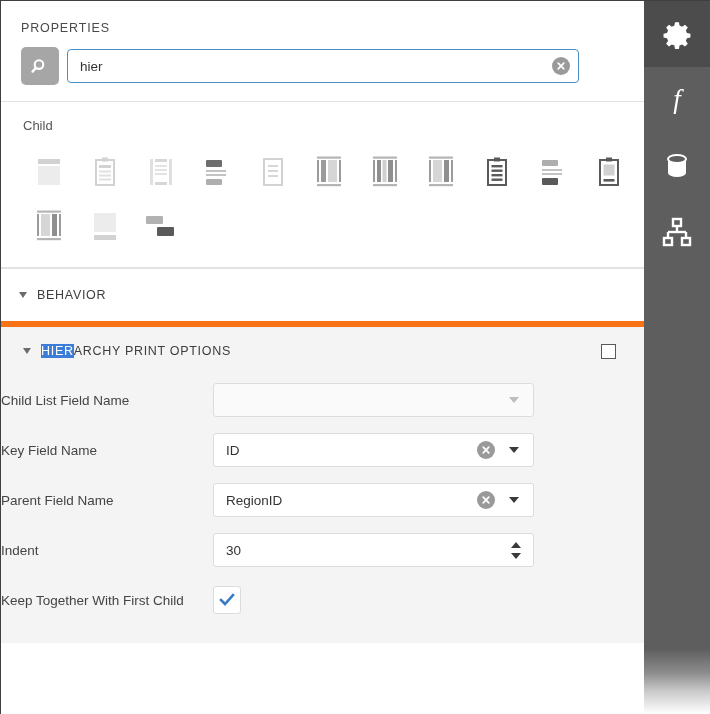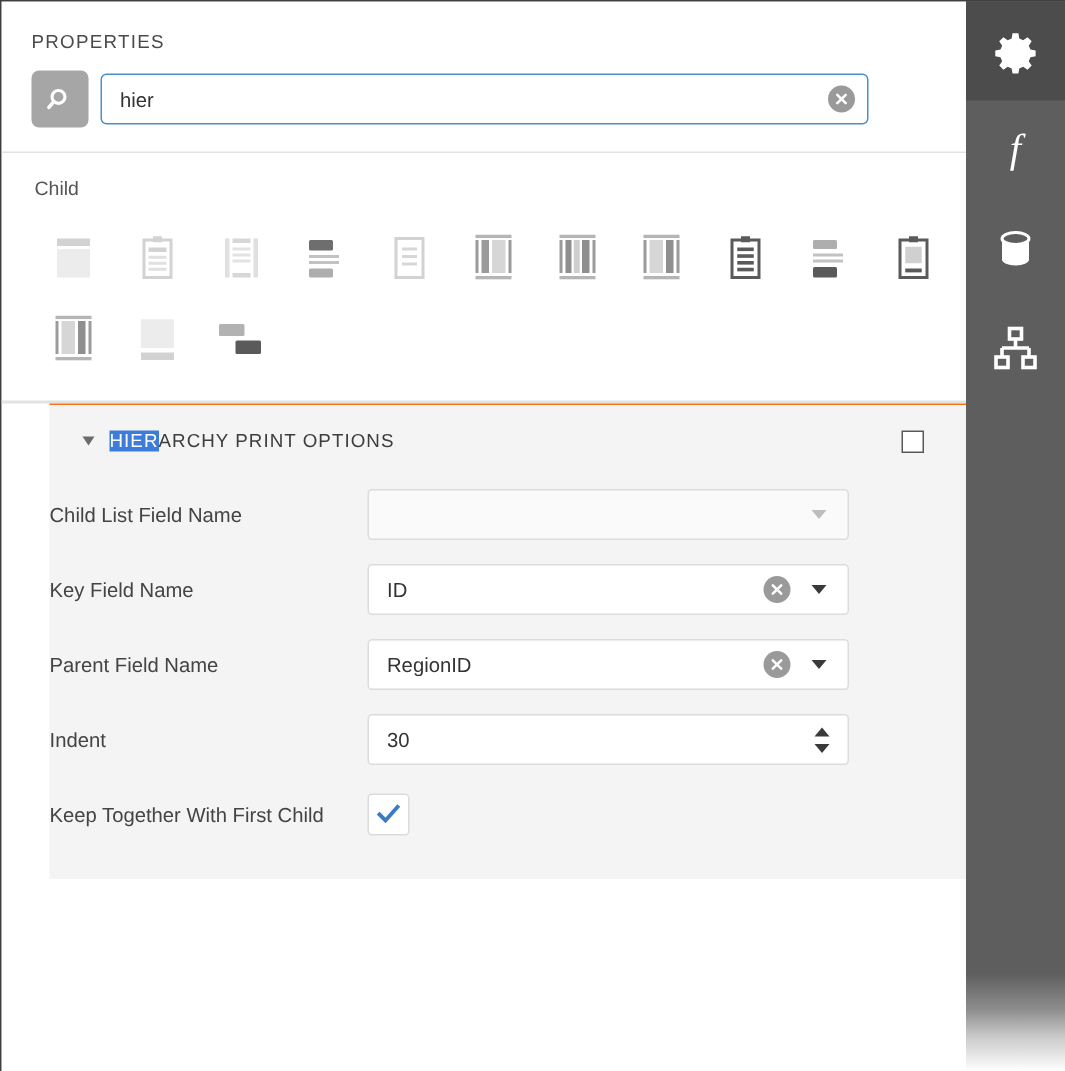--- a/index.html
+++ b/index.html
@@ -11,21 +11,21 @@
     width: 710px;
     height: 714px;
     font-family: "Liberation Sans", sans-serif;
     overflow: hidden;
     position: relative;
   }
   #app {
     position: absolute;
     left: 0; top: 0;
     width: 710px; height: 714px;
-    background: #c2410c;
+    background: #15803d;
     box-sizing: border-box;
     border-top: 1px solid #3f3f3f;
     border-left: 1px solid #3f3f3f;
     display: flex;
     flex-direction: row;
     align-items: flex-end;
   }
   
   .panel {
     width: 643px;
@@ -147,23 +147,22 @@
   }
   .tri-down {
     border-top: 6px solid #6b6b6b;
     border-left: 4.5px solid transparent;
     border-right: 4.5px solid transparent;
   }
 
   
   .subsection {
     background: #f4f4f4;
-    border-top: 1px solid #f97316;
+    border-top: 6px solid #f97316;
     padding-bottom: 18px;
-    margin-left: 32px;
   }
   .sub-header {
     display: flex;
     align-items: center;
     height: 48px;
     padding: 0 28px 0 22px;
     font-size: 12.5px;
     letter-spacing: 0.7px;
     color: #3d3d3d;
     cursor: pointer;
@@ -464,20 +463,24 @@
         </div>
 
       </div>
     </div>
 
     <div class="divider"></div>
 
 
     <div class="divider"></div>
 
+    <div class="sec-header">
+      <span class="tri tri-down"></span>
+      <span>BEHAVIOR</span>
+    </div>
 
     <div class="subsection">
 
       <div class="sub-header">
         <span class="tri tri-down"></span>
         <span class="sub-header-title"><span class="hl">HIER</span><span>ARCHY PRINT OPTIONS</span></span>
         <span class="sec-checkbox"></span>
       </div>
 
       <div class="form-row">

